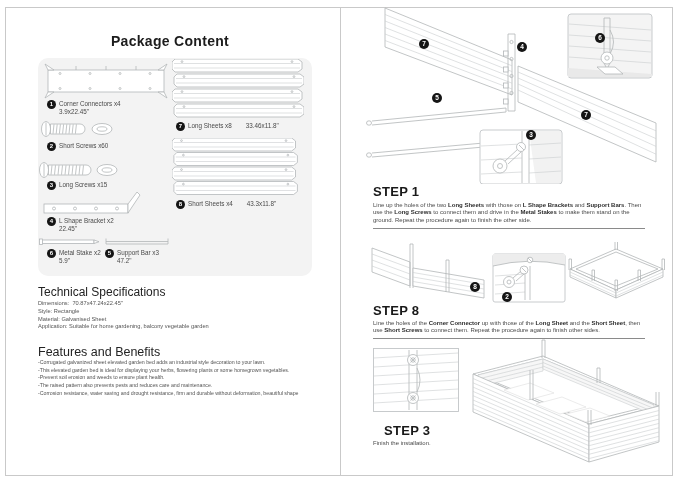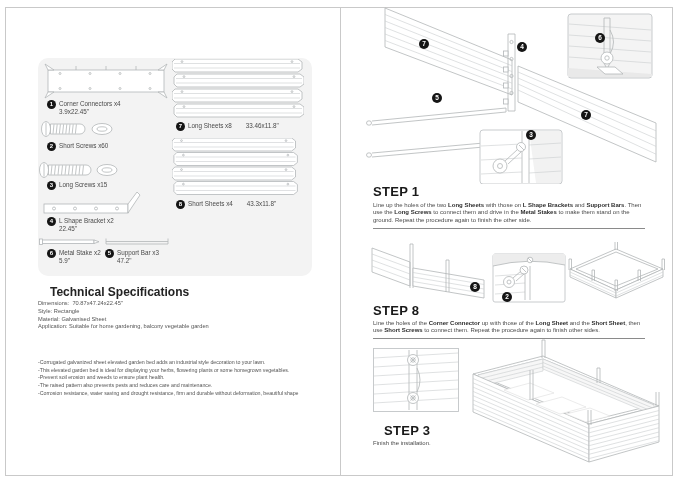--- a/index.html
+++ b/index.html
@@ -14,21 +14,21 @@
   .panel{position:absolute;left:38px;top:58px;width:274px;height:218px;background:#f3f3f3;border-radius:10px;}
 
   .drawing{position:absolute;}
   .pkg-item{position:absolute;display:flex;gap:3px;align-items:flex-start;}
   .ibadge{flex:0 0 auto;width:9px;height:9px;border-radius:50%;background:#151515;color:#fff;
           font-size:6px;font-weight:700;line-height:9px;text-align:center;}
   .itext{display:block;}
   .ilabel,.idim{display:block;font-size:6.3px;color:#4a4a4a;line-height:7.6px;white-space:pre;}
   .pkg-item.inline .itext{display:flex;gap:14px;}
 
-  .sec-title{position:absolute;font-weight:700;color:#232323;margin-left:12px;}
+  .sec-title{position:absolute;font-weight:400;color:#232323;}
   .t-spec{left:38px;top:285px;font-size:12px;}
   .t-feat{left:38px;top:345px;font-size:12.5px;}
   .spec-lines{position:absolute;left:38px;top:300px;font-size:5.7px;color:#555;line-height:7.8px;}
   .feat-lines{position:absolute;left:38px;top:359px;font-size:5.3px;color:#555;line-height:7.7px;letter-spacing:-.05px;}
   .spec-lines div,.feat-lines div{white-space:pre;}
 
   .step-title{position:absolute;font-size:13px;font-weight:700;color:#191919;letter-spacing:.3px;}
   .step-body{position:absolute;width:273px;font-size:6px;color:#4a4a4a;line-height:7.3px;}
   .step-body b{color:#2e2e2e;}
   .hrule{position:absolute;width:272px;height:1px;background:#8a8a8a;}
@@ -42,20 +42,21 @@
   svg .box{stroke:#c2c5c7;stroke-width:.9;fill:#ffffff;}
   svg .boxg{stroke:#c2c5c7;stroke-width:.9;fill:#f4f4f4;}
 </style>
 </head>
 <body>
 
 <div class="page">
   <div class="page-border"></div>
   <div class="col-divider"></div>
 
+  <div class="doc-title">Package Content</div>
 
   <div class="panel"></div>
 
   <svg class="drawing" style="left:44px;top:62px" width="124" height="38" viewBox="0 0 124 38">
     <rect class="lnf" x="4" y="8" width="116" height="22"></rect>
     <polygon class="lnf" points="4,8 1,2 10,8"></polygon>
       <polygon class="lnf" points="120,8 123,2 114,8"></polygon>
     <polygon class="lnf" points="4,30 1,36 10,30"></polygon>
       <polygon class="lnf" points="120,30 123,36 114,30"></polygon>
     <line class="ln" x1="32" y1="4" x2="32" y2="8"></line>
@@ -206,20 +207,21 @@
   </div>
 
   <div class="sec-title t-spec">Technical Specifications</div>
   <div class="spec-lines">
     <div>Dimensions:  70.87x47.24x22.45"</div>
     <div>Style: Rectangle</div>
     <div>Material: Galvanised Sheet</div>
     <div>Application: Suitable for home gardening, balcony vegetable garden</div>
   </div>
 
+  <div class="sec-title t-feat">Features and Benefits</div>
   <div class="feat-lines">
     <div>-Corrugated galvanized sheet elevated garden bed adds an industrial style decoration to your lawn.</div>
     <div>-This elevated garden bed is ideal for displaying your herbs, flowering plants or some homegrown vegetables.</div>
     <div>-Prevent soil erosion and weeds to ensure plant health.</div>
     <div>-The raised pattern also prevents pests and reduces care and maintenance.</div>
     <div>-Corrosion resistance, water saving and drought resistance, firm and durable without deformation, beautiful shape</div>
   </div>
 
   <svg class="drawing" style="left:358px;top:4px" width="312" height="180" viewBox="0 0 312 180">
 

